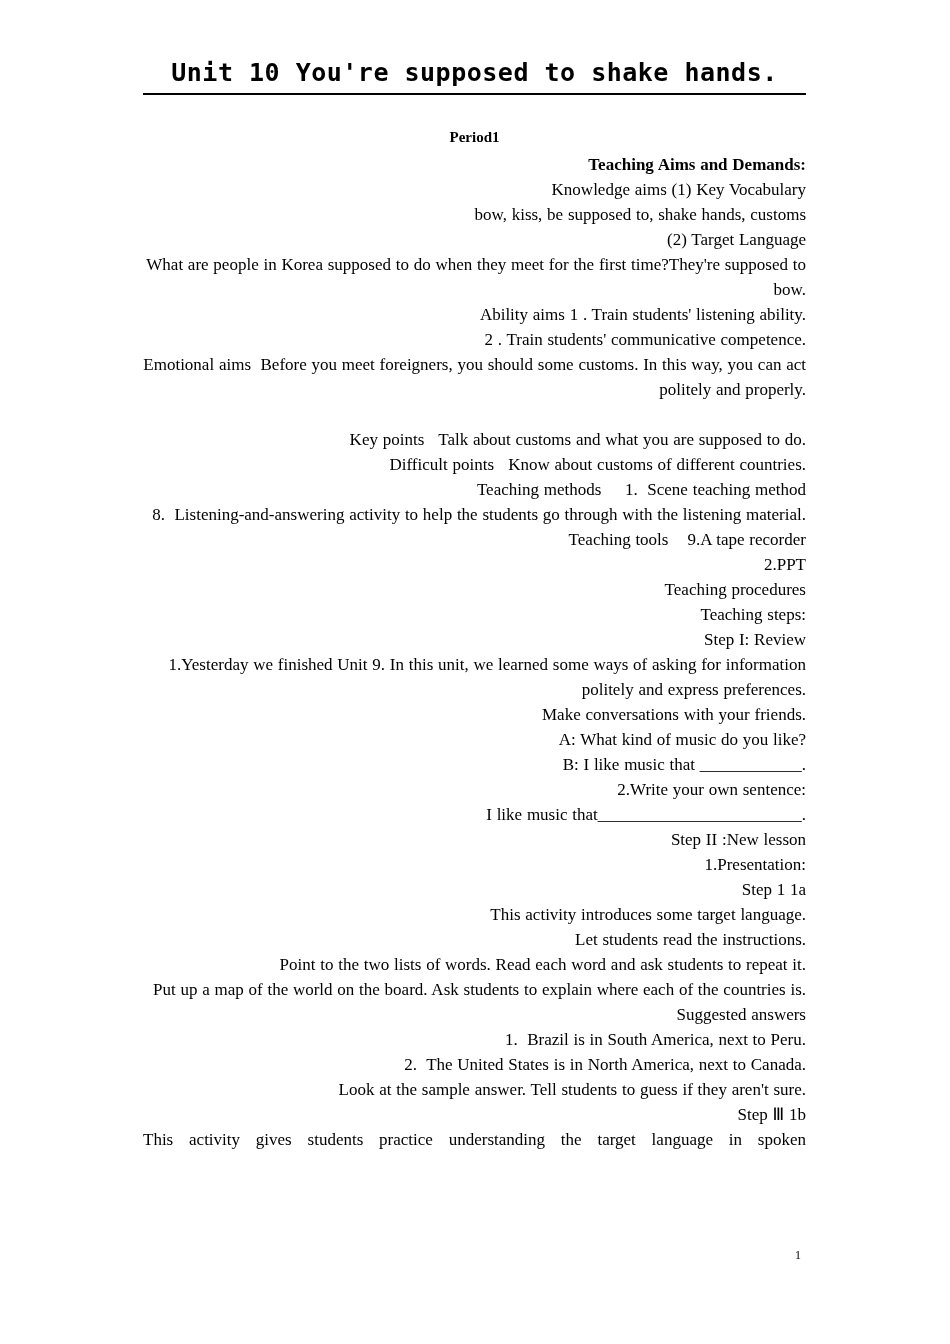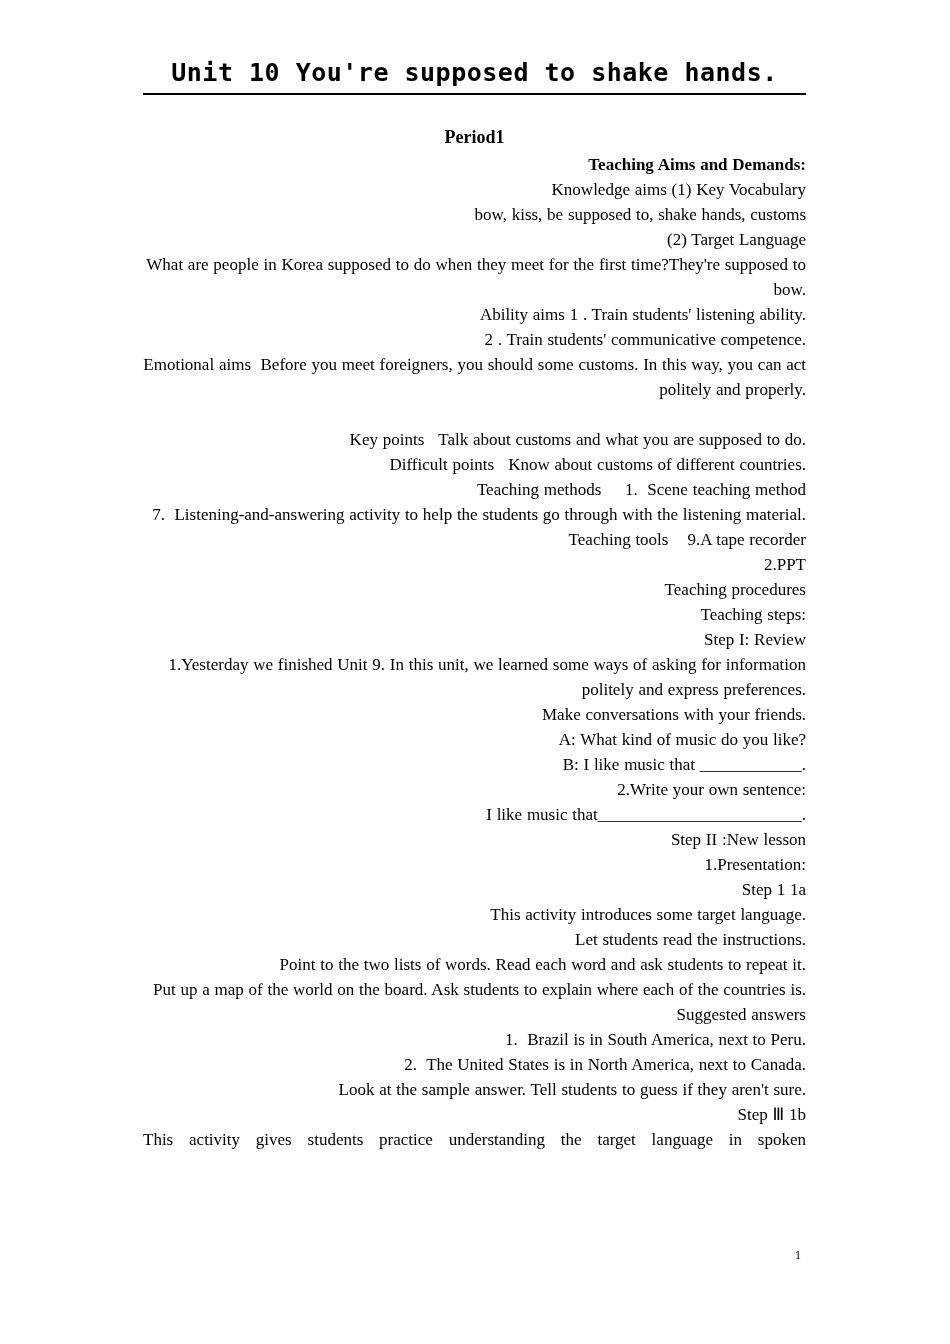--- a/index.html
+++ b/index.html
@@ -26,21 +26,21 @@
     font-size: 25px;
     letter-spacing: 0.5px;
     text-align: center;
     padding-bottom: 6px;
     border-bottom: 2px solid #000000;
     white-space: nowrap;
   }
   .period-heading {
     text-align: center;
     font-weight: 700;
-    font-size: 18px;
+    font-size: 15px;
     line-height: 25px;
     margin-top: 30px;
     margin-bottom: 2px;
   }
   .body-text p {
     font-size: 17px;
     line-height: 25px;
     white-space: pre-wrap;
     word-spacing: 0.5px;
     text-align: right;
@@ -73,21 +73,21 @@
       <p>bow, kiss, be supposed to, shake hands, customs</p>
       <p>(2) Target Language</p>
       <p class="justify">What are people in Korea supposed to do when they meet for the first time?They're supposed to bow.</p>
       <p>Ability aims 1 . Train students' listening ability.</p>
       <p> 2 . Train students' communicative competence.</p>
       <p class="justify">Emotional aims  Before you meet foreigners, you should some customs. In this way, you can act politely and properly.</p>
       <p class="blank"></p>
       <p>Key points   Talk about customs and what you are supposed to do.</p>
       <p>Difficult points   Know about customs of different countries.</p>
       <p>Teaching methods     1.  Scene teaching method</p>
-      <p class="justify">7.  Listening-and-answering activity to help the students go through with the listening material.</p>
+      <p class="justify">8.  Listening-and-answering activity to help the students go through with the listening material.</p>
       <p>Teaching tools    9.A tape recorder</p>
       <p>2.PPT</p>
       <p>Teaching procedures</p>
       <p>Teaching steps:</p>
       <p>Step I: Review</p>
       <p class="justify">1.Yesterday we finished Unit 9. In this unit, we learned some ways of asking for information politely and express preferences.</p>
       <p>  Make conversations with your friends.</p>
       <p>A: What kind of music do you like?</p>
       <p>B: I like music that ____________.</p>
       <p>    2.Write your own sentence:</p>

